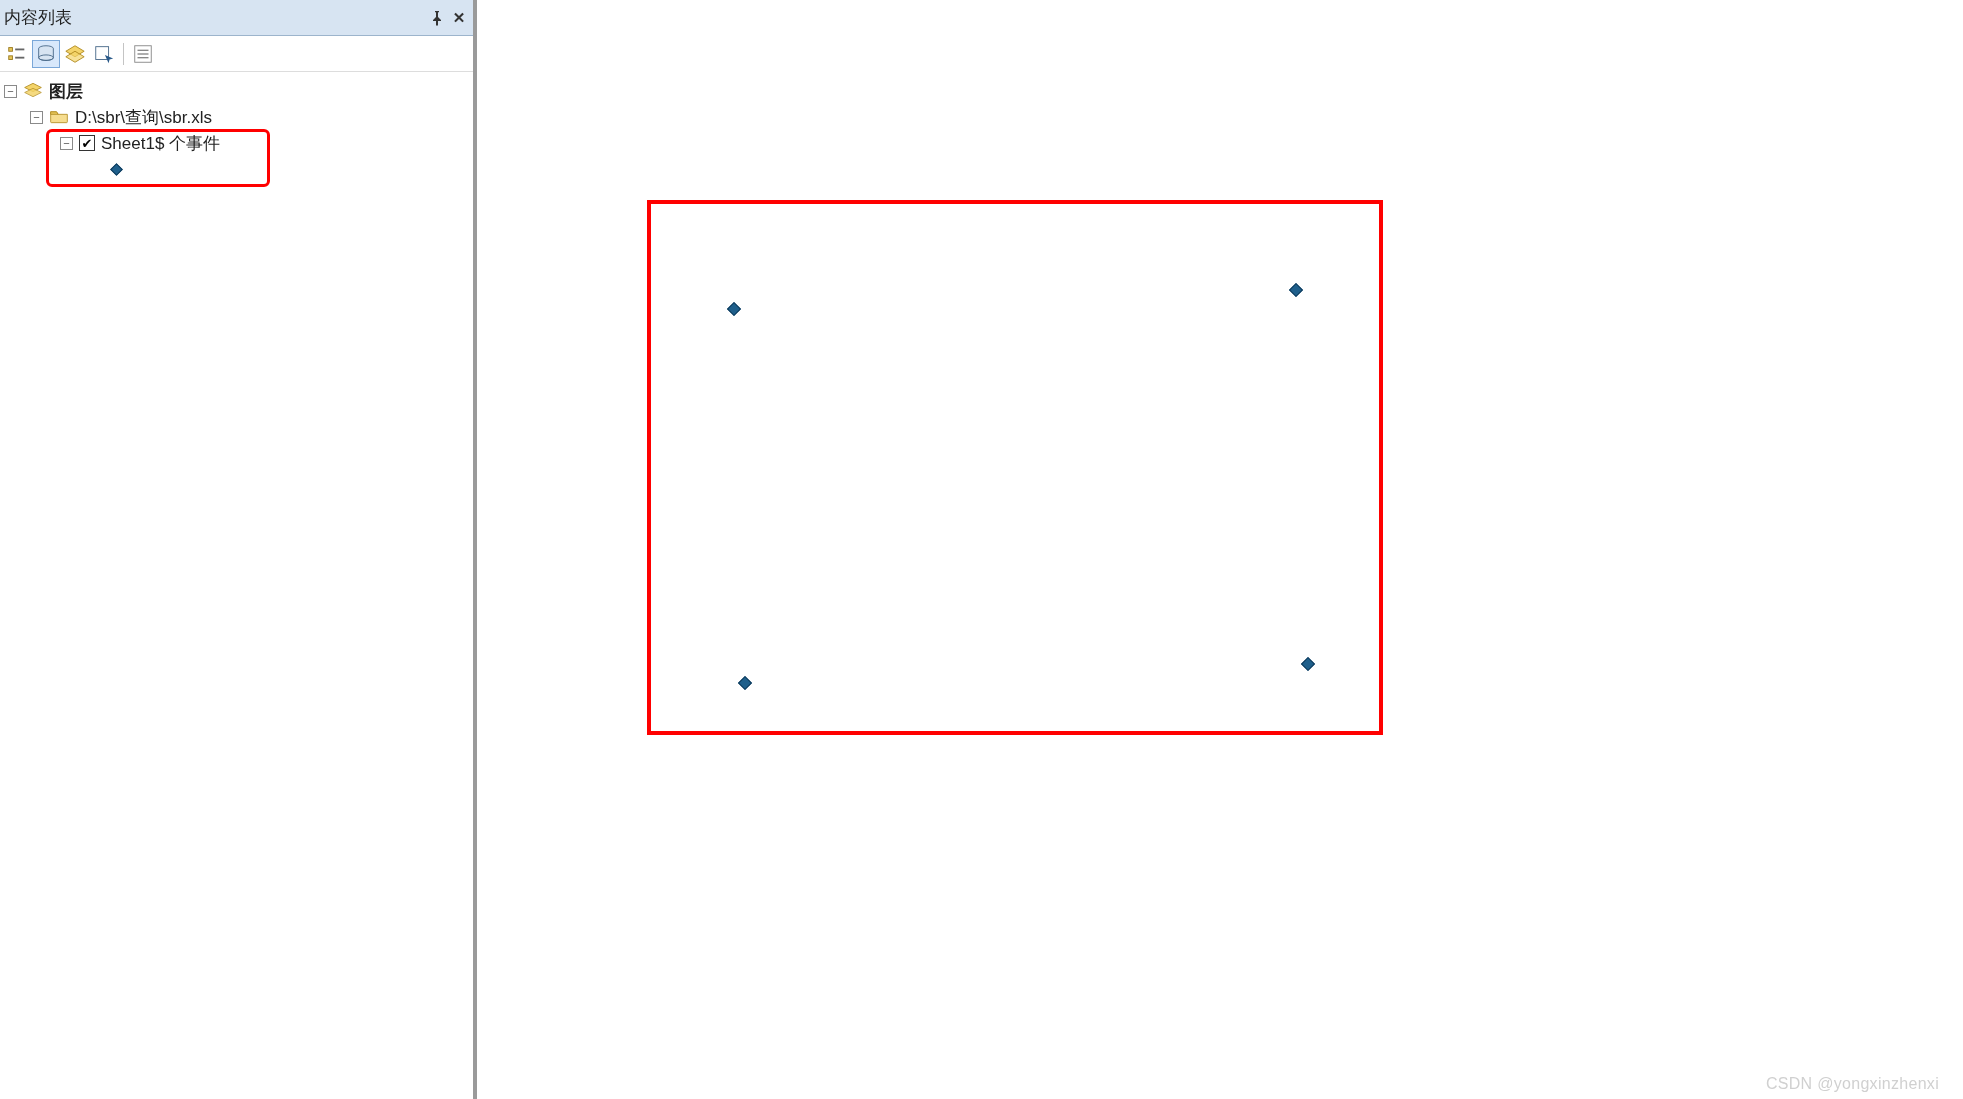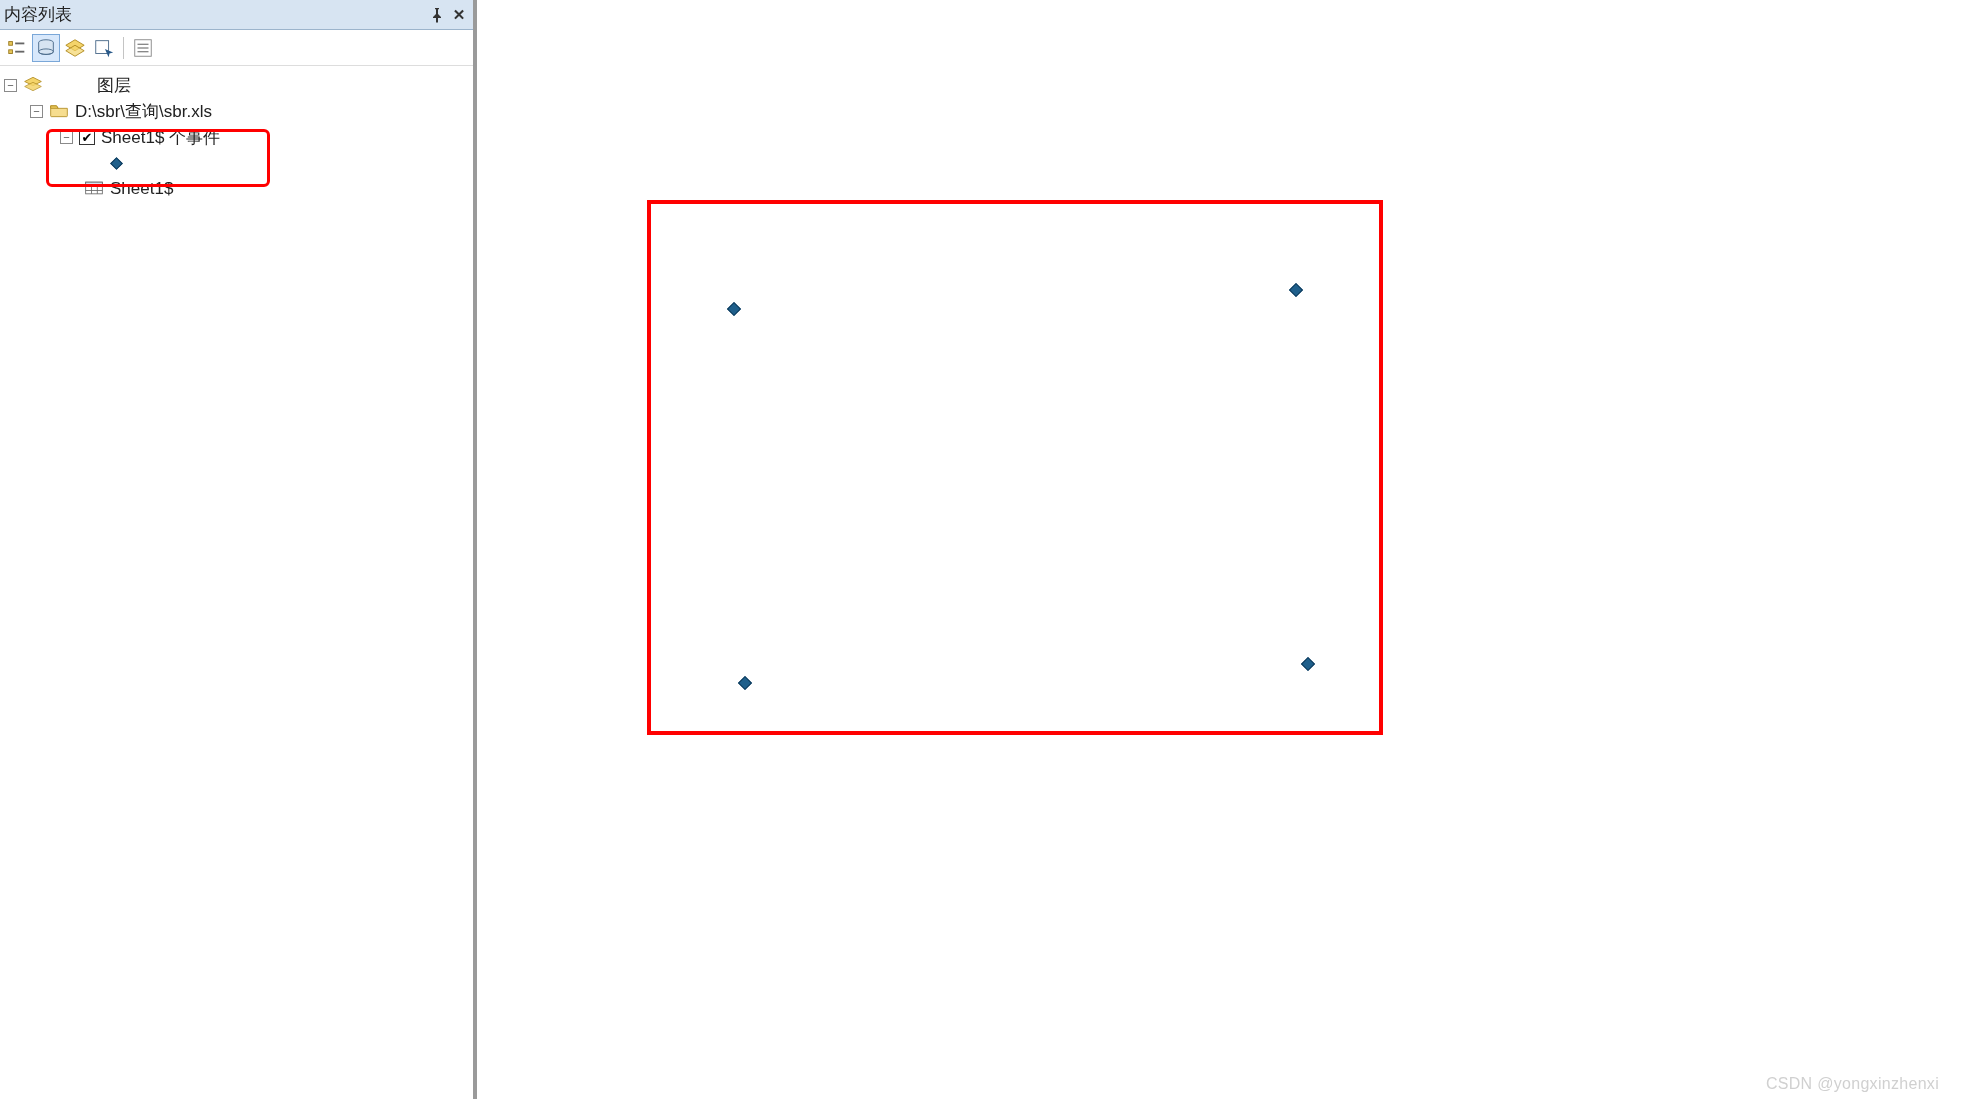--- a/index.html
+++ b/index.html
@@ -15,21 +15,21 @@
     
     .panel {
       width: 477px;
       height: 100%;
       border-right: 4px solid #9a9a9a;
       display: flex;
       flex-direction: column;
       background: #fff;
     }
     .panel-header {
-      height: 30px;
+      height: 36px;
       background: #d7e4f2;
       border-bottom: 1px solid #9cb4cc;
       display: flex;
       align-items: center;
       justify-content: space-between;
       padding: 0 6px 0 4px;
       font-size: 17px;
       color: #222;
     }
     .panel-title { }
@@ -96,21 +96,21 @@
     .layers-icon svg, .folder-icon svg, .table-icon svg { width: 20px; height: 18px; }
     .checkbox {
       width: 16px; height: 16px; border: 1.5px solid #333; background: #fff;
       display: inline-flex; align-items: center; justify-content: center;
       cursor: pointer;
     }
     .checkbox.checked::after {
       content: "✔"; font-size: 13px; line-height: 1; color: #000;
     }
     .tree-label { font-size: 17px; color: #222; }
-    .tree-label.bold { font-weight: normal; margin-left: 48px; }
+    .tree-label.bold { font-weight: bold; }
     .red-box-tree {
       position: absolute;
       border: 3px solid #f00;
       border-radius: 6px;
       left: 46px; top: 129px;
       width: 224px; height: 58px;
       pointer-events: none;
     }
     .point-symbol {
       width: 9px; height: 9px;
@@ -235,33 +235,20 @@
       <div class="tree-row indent-2">
         <span class="expander">−</span>
         <span class="checkbox checked"></span>
         <span class="tree-label">Sheet1$ 个事件</span>
       </div>
 
       <div class="tree-row indent-2b">
         <span class="point-symbol"></span>
       </div>
 
-      <div class="tree-row indent-3">
-        <span class="table-icon">
-          <svg viewBox="0 0 24 20">
-              <rect x="2" y="3" width="20" height="14" fill="#fff" stroke="#666"></rect>
-              <line x1="2" y1="8" x2="22" y2="8" stroke="#666"></line>
-              <line x1="2" y1="13" x2="22" y2="13" stroke="#666"></line>
-              <line x1="9" y1="3" x2="9" y2="17" stroke="#666"></line>
-              <line x1="16" y1="3" x2="16" y2="17" stroke="#666"></line>
-              <rect x="2" y="3" width="20" height="5" fill="#d7e4f2" stroke="#666"></rect>
-            </svg>
-        </span>
-        <span class="tree-label">Sheet1$</span>
-      </div>
     </div>
   </div>
   <div class="red-box-tree"></div>
 </div>
 
 <div class="panel-resizer"></div>
 
 <div class="map-area">
   <div class="red-box-map"></div>
   <div class="watermark">CSDN @yongxinzhenxi</div>

